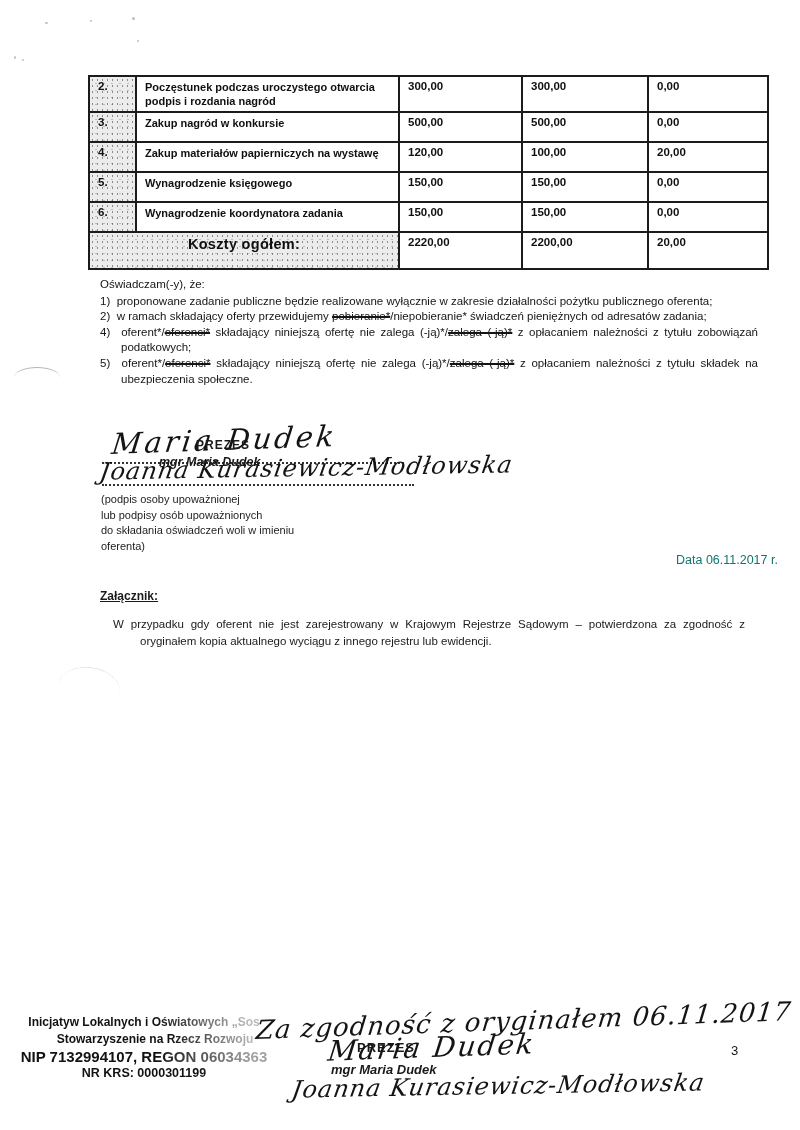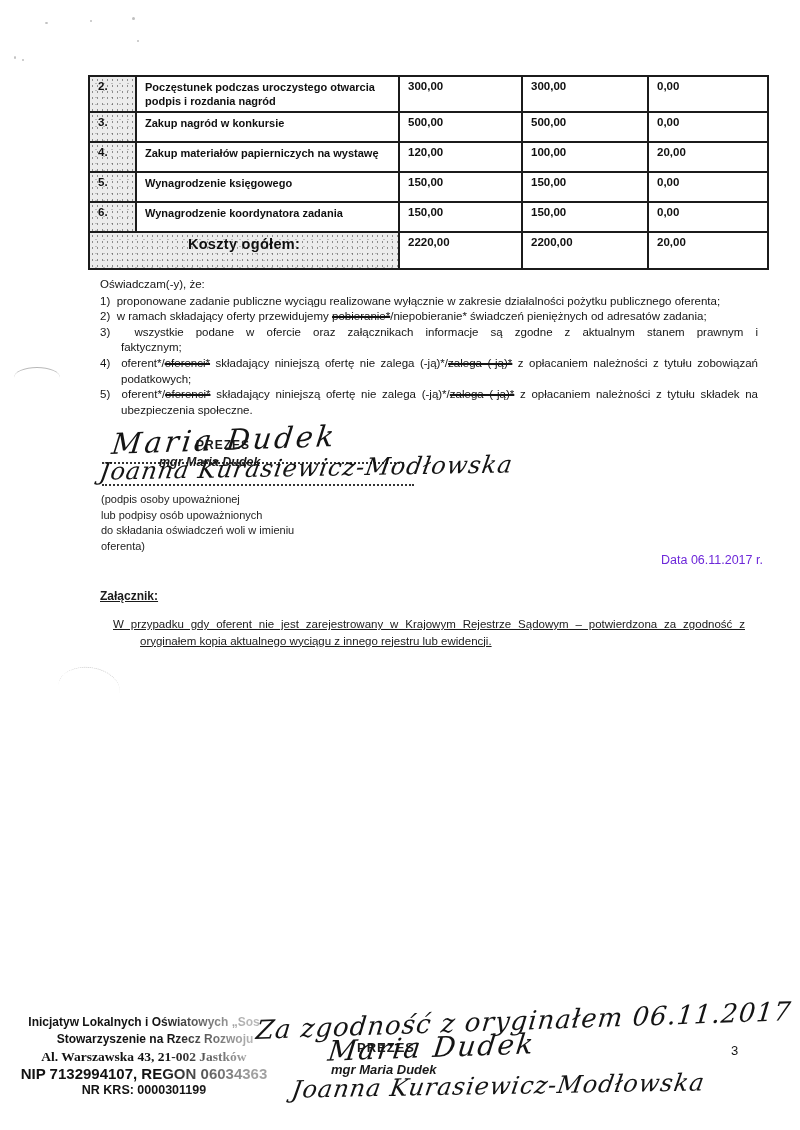--- a/index.html
+++ b/index.html
@@ -55,24 +55,24 @@
   .sig1 { position:absolute; left:112px; top:423px; font-size:29px;
           transform:rotate(-2deg) skewX(-9deg); letter-spacing:3px; }
   .stamp-title1 { position:absolute; left:196px; top:438px; font-size:12px; font-weight:bold; letter-spacing:1px; }
   .stamp-name1 { position:absolute; left:159px; top:455px; font-size:12.5px; font-weight:bold; font-style:italic; }
   .sig-line-a { position:absolute; left:102px; top:462px; width:302px; border-top:2.5px dotted #333; }
   .sig-line-b { position:absolute; left:102px; top:484px; width:312px; border-top:2.5px dotted #333; }
   .sig2 { position:absolute; left:100px; top:454px; font-size:24px;
           transform:rotate(-1deg) skewX(-10deg); letter-spacing:1px; }
   .sig-caption { position:absolute; left:101px; top:492px; font-size:11px; line-height:15.5px; color:#1d1d1d; }
 
-  .date-line { position:absolute; left:661px; top:553px; font-size:12.5px; color:#6d28d9; }
-
-  
-  .attachment { position:absolute; left:100px; top:589px; width:658px;text-decoration:underline; }
+  .date-line { position:absolute; left:676px; top:553px; font-size:12.5px; color:#0f766e; }
+
+  
+  .attachment { position:absolute; left:100px; top:589px; width:658px; }
   .attachment-heading { margin:0 0 3px 0; font-size:12px; font-weight:bold; text-decoration:underline; }
   .attachment-body { margin:13px; font-size:11.5px; line-height:16.5px; text-align:justify;
                      padding-left:27px; text-indent:-27px; }
 
   
   .org-stamp { position:absolute; left:16px; top:1014px; width:256px; text-align:center;
                color:#121212; line-height:17px; }
   .org-line { white-space:nowrap; }
   .org-line-0 { font-size:12px; font-weight:bold; padding-left:22px;
     -webkit-mask-image:linear-gradient(90deg,#000 60%,rgba(0,0,0,.3) 92%);
@@ -166,23 +166,22 @@
         <td class="c-val">2220,00</td>
         <td class="c-val">2200,00</td>
         <td class="c-val">20,00</td>
       </tr>
     </tfoot>
   </table>
 
   <div class="decl">
     <p class="decl-heading">Oświadczam(-y), że:</p>
     <div>
-        <p class="decl-item"><span class="decl-no">1)&nbsp;&nbsp;</span><span class="seg">proponowane zadanie publiczne wyciągu realizowane wyłącznie w zakresie działalności pożytku publicznego oferenta;</span></p>
+        <p class="decl-item"><span class="decl-no">1)&nbsp;&nbsp;</span><span class="seg">proponowane zadanie publiczne będzie realizowane wyłącznie w zakresie działalności pożytku publicznego oferenta;</span></p>
         <p class="decl-item"><span class="decl-no">2)&nbsp;&nbsp;</span><span class="seg">w ramach składający oferty przewidujemy </span><span class="strike">pobieranie*</span><span class="seg">/niepobieranie* świadczeń pieniężnych od adresatów zadania;</span></p>
-        <p class="decl-item wide"><span class="decl-no">3)&nbsp;&nbsp;</span><span class="seg">wszystkie podane w ofercie oraz załącznikach informacje są zgodne z aktualnym stanem prawnym i faktycznym;</span></p>
         <p class="decl-item"><span class="decl-no">4)&nbsp;&nbsp;</span><span class="seg">oferent*/</span><span class="strike">oferenci*</span><span class="seg"> składający niniejszą ofertę nie zalega (-ją)*/</span><span class="strike">zalega (-ją)*</span><span class="seg"> z opłacaniem należności z tytułu zobowiązań podatkowych;</span></p>
         <p class="decl-item"><span class="decl-no">5)&nbsp;&nbsp;</span><span class="seg">oferent*/</span><span class="strike">oferenci*</span><span class="seg"> składający niniejszą ofertę nie zalega (-ją)*/</span><span class="strike">zalega (-ją)*</span><span class="seg"> z opłacaniem należności z tytułu składek na ubezpieczenia społeczne.</span></p>
       </div>
   </div>
 
   <div class="sig-line-a"></div>
   <div class="sig-line-b"></div>
   <div class="hand sig1">Maria Dudek</div>
   <div class="stamp-title1">PREZES</div>
   <div class="stamp-name1">mgr Maria Dudek</div>
@@ -197,21 +196,20 @@
   <div class="date-line">Data 06.11.2017 r.</div>
 
   <div class="attachment">
     <p class="attachment-heading">Załącznik:</p>
     <p class="attachment-body">W przypadku gdy oferent nie jest zarejestrowany w Krajowym Rejestrze Sądowym – potwierdzona za zgodność z oryginałem kopia aktualnego wyciągu z innego rejestru lub ewidencji.</p>
   </div>
 
   <div class="org-stamp">
       <div class="org-line org-line-1">Inicjatyw Lokalnych i Oświatowych „Sos</div>
       <div class="org-line org-line-0">Stowarzyszenie na Rzecz Rozwoju</div>
-      <div class="org-line org-line-2">Al. Warszawska 43, 21-002 Jastków</div>
       <div class="org-line org-line-3">NIP 7132994107, REGON 06034363</div>
       <div class="org-line org-line-4">NR KRS: 0000301199</div>
     </div>
 
   <div class="hand certified">Za zgodność z oryginałem 06.11.2017 r.</div>
   <div class="stamp-title2">PREZES</div>
   <div class="hand sig3">Maria Dudek</div>
   <div class="stamp-name2">mgr Maria Dudek</div>
   <div class="hand sig4">Joanna Kurasiewicz-Modłowska</div>
 

